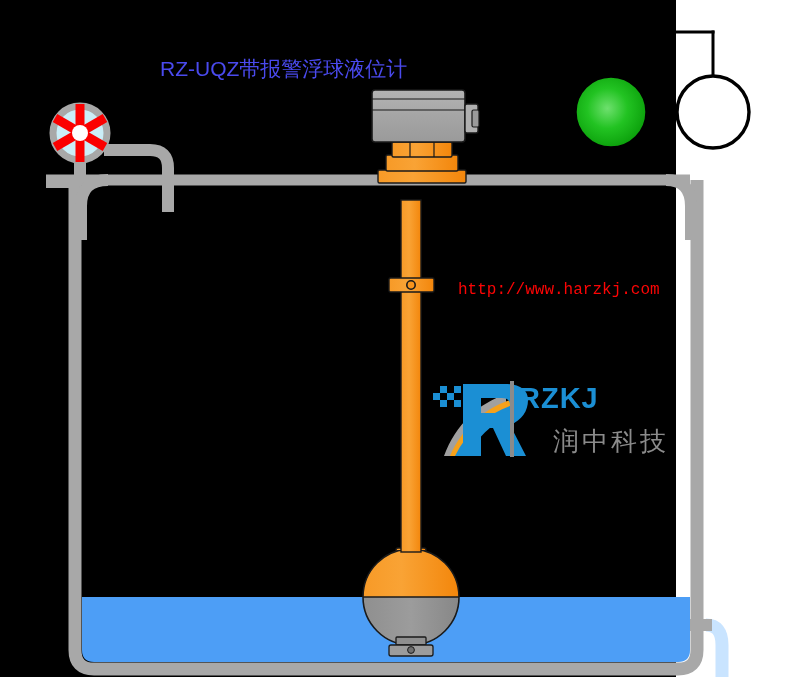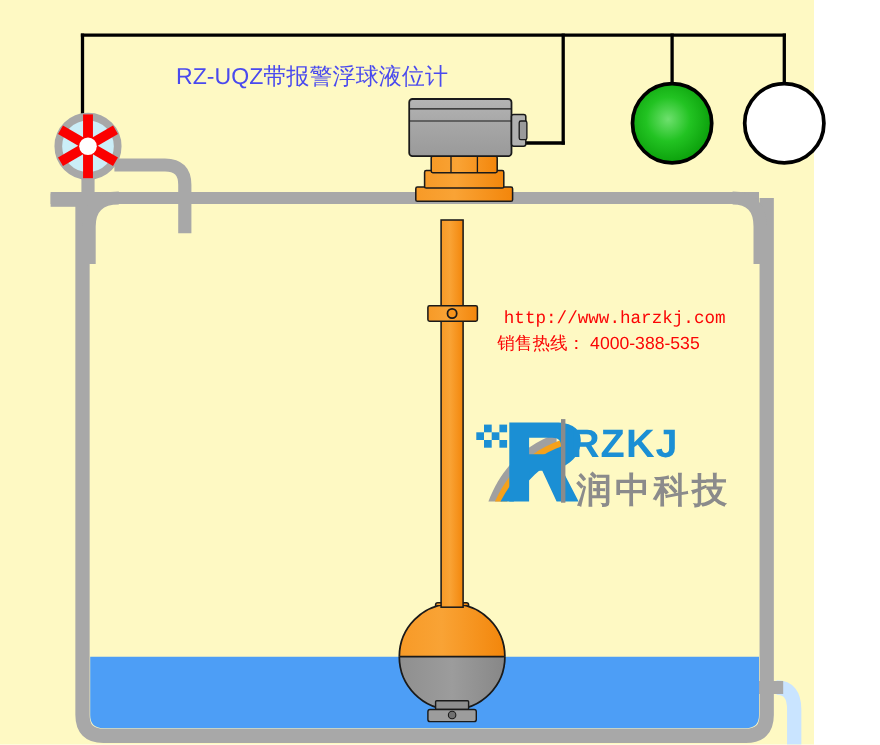--- a/index.html
+++ b/index.html
@@ -8,23 +8,23 @@
     background: #ffffff;
   }
   body {
     width: 800px;
     height: 677px;
     font-family: "Liberation Sans", sans-serif;
     overflow: hidden;
   }
   #stage {
     position: relative;
-    width: 740px;
+    width: 676px;
     height: 677px;
-    background: #fef9c3;
+    background: #000000;
   }
   #diagram {
     position: absolute;
     left: 0;
     top: 0;
     width: 800px;
     height: 677px;
   }
   .txt {
     position: absolute;
@@ -48,31 +48,31 @@
   #hotline-text {
     left: 452px;
     top: 302px;
     font-size: 16px;
     color: #fb0505;
     font-family: "Liberation Sans", sans-serif;
   }
   #logo-rzkj {
     left: 519px;
     top: 382px;
-    font-size: 36px;
+    font-size: 29px;
     font-weight: bold;
     color: #1b8fd4;
     letter-spacing: 1px;
     font-family: "Liberation Sans", sans-serif;
   }
   #logo-cn {
-    left: 524px;
+    left: 553px;
     top: 424px;
-    font-size: 32px;
-    font-weight: bold;
+    font-size: 26px;
+    font-weight: normal;
     color: #8b8b8b;
     letter-spacing: 3px;
     font-family: "Liberation Sans", sans-serif;
   }
 </style>
 </head>
 <body>
 
 <div id="stage">
 
@@ -239,19 +239,18 @@
 
       <rect x="510" y="381" width="4" height="76" fill="#8b8b8b"></rect>
     </g>
 
   </svg>
 
   <div class="txt" id="title-text">RZ-UQZ带报警浮球液位计</div>
 
   <div class="txt" id="url-text">http://www.harzkj.com</div>
 
-  <div class="txt" id="hotline-text">销售热线： 4000-388-535</div>
 
   <div class="txt" id="logo-rzkj">RZKJ</div>
 
   <div class="txt" id="logo-cn">润中科技</div>
 
 </div>
 
 </body></html>

